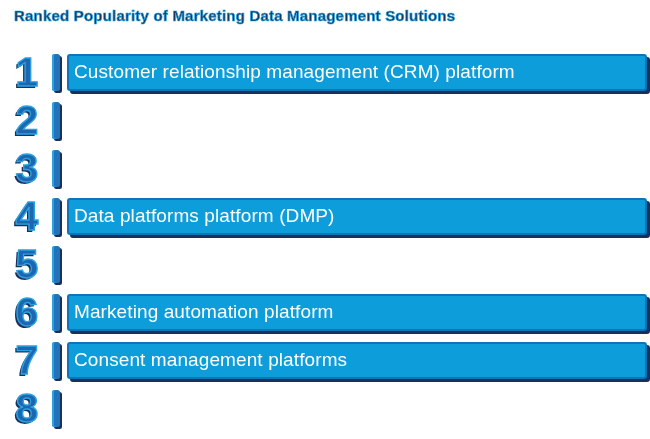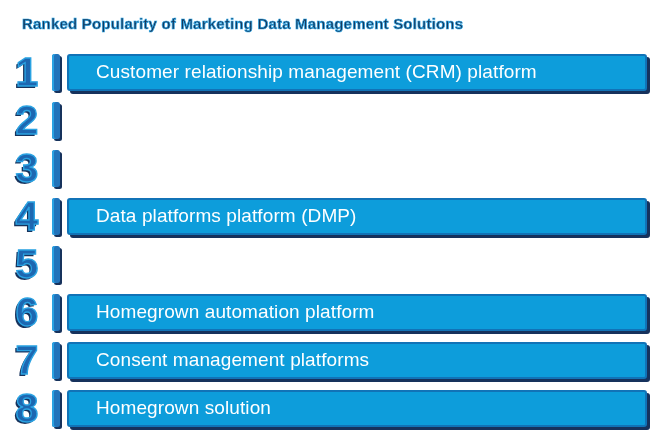--- a/index.html
+++ b/index.html
@@ -10,21 +10,21 @@
     height: 439px;
     background: var(--background, #ffffff);
     font-family: "Liberation Sans", sans-serif;
     overflow: hidden;
   }
 
   .title {
     position: absolute;
     top: 7px;
     left: 14px;
-    margin: 8px;
+    margin: 0;
     font-size: 15px;
     font-weight: 700;
     letter-spacing: 0.2px;
     color: var(--title-navy, #15395e);
     -webkit-text-stroke: 0.7px var(--outline-cyan, #2aa2e2);
   }
 
   .rows {
     position: absolute;
     top: 53px;
@@ -68,21 +68,21 @@
     flex: 1 1 auto;
     margin-right: 3px;
     height: 37px;
     box-sizing: border-box;
     background: var(--bar-fill, #0d9ddb);
     border: 2px solid var(--bar-border, #1173b7);
     border-radius: 3px;
     box-shadow: 3px 3px 0 var(--shadow-navy, #16325c);
     display: flex;
     align-items: center;
-    padding-left: 27px;
+    padding-left: 5px;
   }
 
   .bar-label {
     color: var(--bar-text, #ffffff);
     font-size: 19px;
     font-weight: 400;
     letter-spacing: 0.1px;
     white-space: nowrap;
   }
 </style>
@@ -122,34 +122,31 @@
 
     <div class="row">
       <span class="rank">5</span>
       <span class="tick"></span>
     </div>
 
     <div class="row">
       <span class="rank">6</span>
       <span class="tick"></span>
       <div class="bar">
-        <span class="bar-label">Homegrown automation platform</span>
+        <span class="bar-label">Marketing automation platform</span>
       </div>
     </div>
 
     <div class="row">
       <span class="rank">7</span>
       <span class="tick"></span>
       <div class="bar">
         <span class="bar-label">Consent management platforms</span>
       </div>
     </div>
 
     <div class="row">
       <span class="rank">8</span>
       <span class="tick"></span>
-      <div class="bar">
-        <span class="bar-label">Homegrown solution</span>
-      </div>
     </div>
 
   </div>
 </div>
 
 </body></html>

